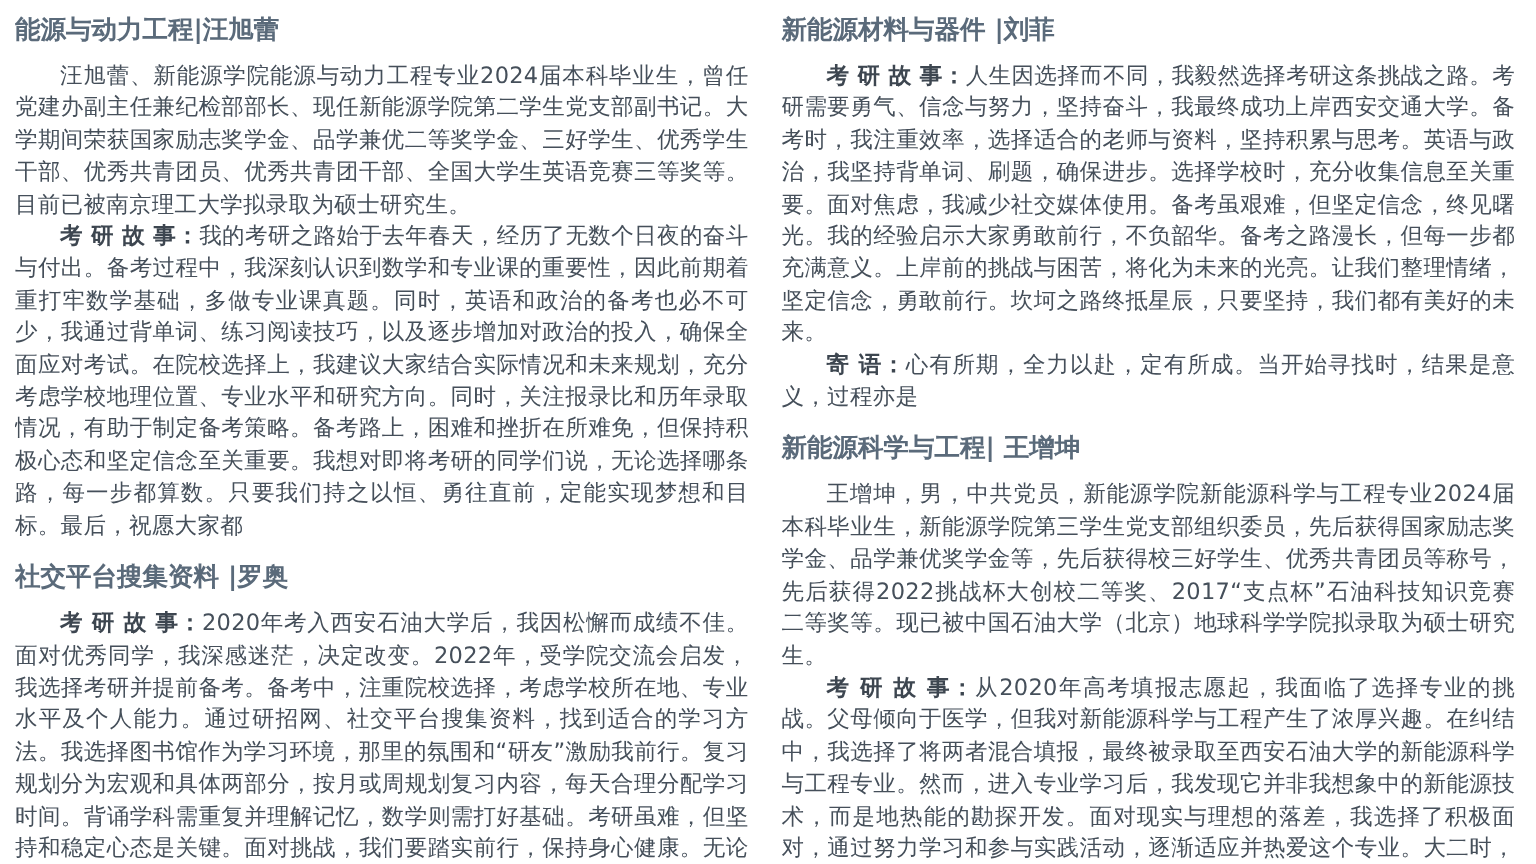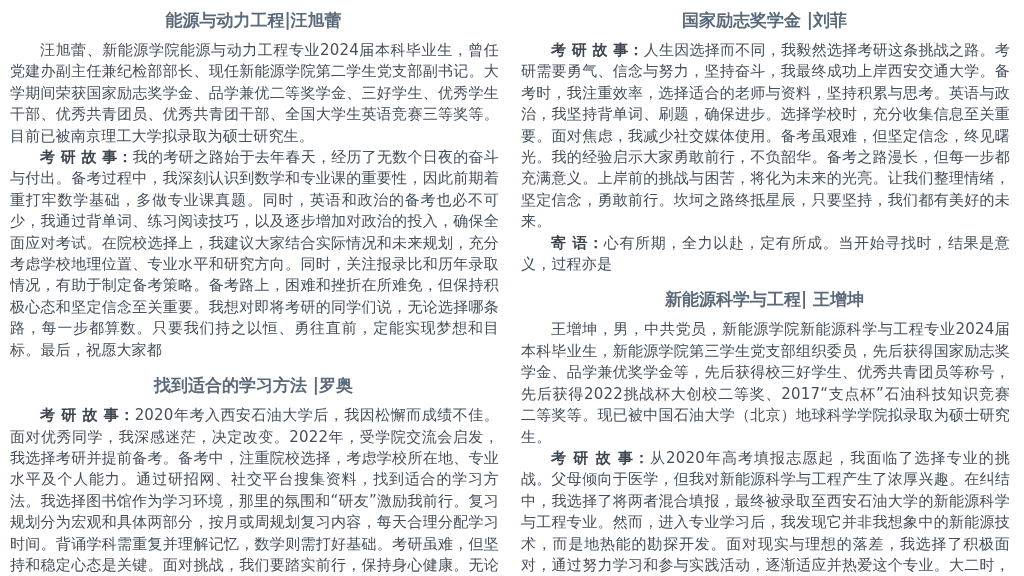--- a/index.html
+++ b/index.html
@@ -14,21 +14,21 @@
     display: flex;
     padding: 8px 14px 0 10px;
     gap: 22px;
   }
   .column {
     flex: 1 1 0;
     min-width: 0;
     overflow: hidden;
   }
   .heading {
-    text-align: center;
+    text-align: left;
     font-size: 17px;
     font-weight: 700;
     color: var(--heading, #5a6a7a);
     line-height: 24px;
     margin: 0 2px 8px 0;
   }
   .section + .section .heading { margin-top: 12px; }
   .para {
     font-size: 15px;
     line-height: 21.4px;
@@ -49,28 +49,28 @@
 <div class="page">
 
   <div class="column">
     <div class="section">
       <div class="heading">能源与动力工程|汪旭蕾</div>
       <p class="para"><span>汪旭蕾、新能源学院能源与动力工程专业2024届本科毕业生，曾任党建办副主任兼纪检部部长、现任新能源学院第二学生党支部副书记。大学期间荣获国家励志奖学金、品学兼优二等奖学金、三好学生、优秀学生干部、优秀共青团员、优秀共青团干部、全国大学生英语竞赛三等奖等。目前已被南京理工大学拟录取为硕士研究生。</span></p>
       <p class="para"><b class="plabel">考 研 故 事：</b><span>我的考研之路始于去年春天，经历了无数个日夜的奋斗与付出。备考过程中，我深刻认识到数学和专业课的重要性，因此前期着重打牢数学基础，多做专业课真题。同时，英语和政治的备考也必不可少，我通过背单词、练习阅读技巧，以及逐步增加对政治的投入，确保全面应对考试。在院校选择上，我建议大家结合实际情况和未来规划，充分考虑学校地理位置、专业水平和研究方向。同时，关注报录比和历年录取情况，有助于制定备考策略。备考路上，困难和挫折在所难免，但保持积极心态和坚定信念至关重要。我想对即将考研的同学们说，无论选择哪条路，每一步都算数。只要我们持之以恒、勇往直前，定能实现梦想和目标。最后，祝愿大家都</span></p>
     </div>
 
     <div class="section">
-      <div class="heading">找到适合的学习方法 |罗奥</div>
+      <div class="heading">社交平台搜集资料 |罗奥</div>
       <p class="para"><b class="plabel">考 研 故 事：</b><span>2020年考入西安石油大学后，我因松懈而成绩不佳。面对优秀同学，我深感迷茫，决定改变。2022年，受学院交流会启发，我选择考研并提前备考。备考中，注重院校选择，考虑学校所在地、专业水平及个人能力。通过研招网、社交平台搜集资料，找到适合的学习方法。我选择图书馆作为学习环境，那里的氛围和“研友”激励我前行。复习规划分为宏观和具体两部分，按月或周规划复习内容，每天合理分配学习时间。背诵学科需重复并理解记忆，数学则需打好基础。考研虽难，但坚持和稳定心态是关键。面对挑战，我们要踏实前行，保持身心健康。无论结果如何，过程本身就是收获。最后，我祝愿大家无论考研、考公还是求职，都能顺利上岸，实现梦想！</span></p>
     </div>
   </div>
 
   <div class="column">
     <div class="section">
-      <div class="heading">国家励志奖学金 |刘菲</div>
+      <div class="heading">新能源材料与器件 |刘菲</div>
       <p class="para"><b class="plabel">考 研 故 事：</b><span>人生因选择而不同，我毅然选择考研这条挑战之路。考研需要勇气、信念与努力，坚持奋斗，我最终成功上岸西安交通大学。备考时，我注重效率，选择适合的老师与资料，坚持积累与思考。英语与政治，我坚持背单词、刷题，确保进步。选择学校时，充分收集信息至关重要。面对焦虑，我减少社交媒体使用。备考虽艰难，但坚定信念，终见曙光。我的经验启示大家勇敢前行，不负韶华。备考之路漫长，但每一步都充满意义。上岸前的挑战与困苦，将化为未来的光亮。让我们整理情绪，坚定信念，勇敢前行。坎坷之路终抵星辰，只要坚持，我们都有美好的未来。</span></p>
       <p class="para"><b class="plabel">寄 语：</b><span>心有所期，全力以赴，定有所成。当开始寻找时，结果是意义，过程亦是</span></p>
     </div>
 
     <div class="section">
       <div class="heading">新能源科学与工程| 王增坤</div>
       <p class="para"><span>王增坤，男，中共党员，新能源学院新能源科学与工程专业2024届本科毕业生，新能源学院第三学生党支部组织委员，先后获得国家励志奖学金、品学兼优奖学金等，先后获得校三好学生、优秀共青团员等称号，先后获得2022挑战杯大创校二等奖、2017“支点杯”石油科技知识竞赛二等奖等。现已被中国石油大学（北京）地球科学学院拟录取为硕士研究生。</span></p>
       <p class="para"><b class="plabel">考 研 故 事：</b><span>从2020年高考填报志愿起，我面临了选择专业的挑战。父母倾向于医学，但我对新能源科学与工程产生了浓厚兴趣。在纠结中，我选择了将两者混合填报，最终被录取至西安石油大学的新能源科学与工程专业。然而，进入专业学习后，我发现它并非我想象中的新能源技术，而是地热能的勘探开发。面对现实与理想的落差，我选择了积极面对，通过努力学习和参与实践活动，逐渐适应并热爱这个专业。大二时，我的综合成绩名列前茅，这让我更加坚定自己的选择。大三时，我萌生了继续深造的想法，并开始了艰苦的考研备考。这一年中，我制定了详细的学习计划，与</span></p>
     </div>
   </div>

